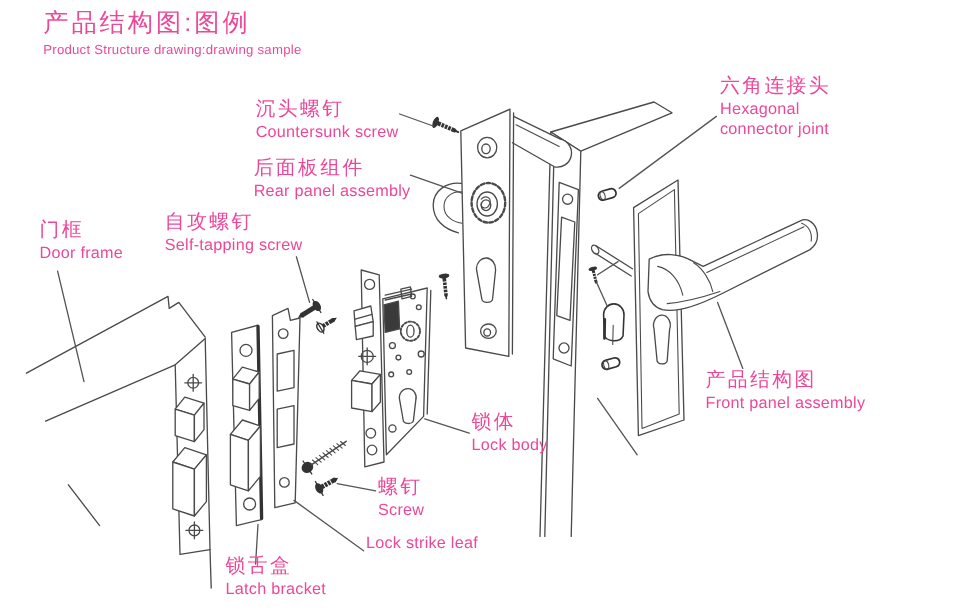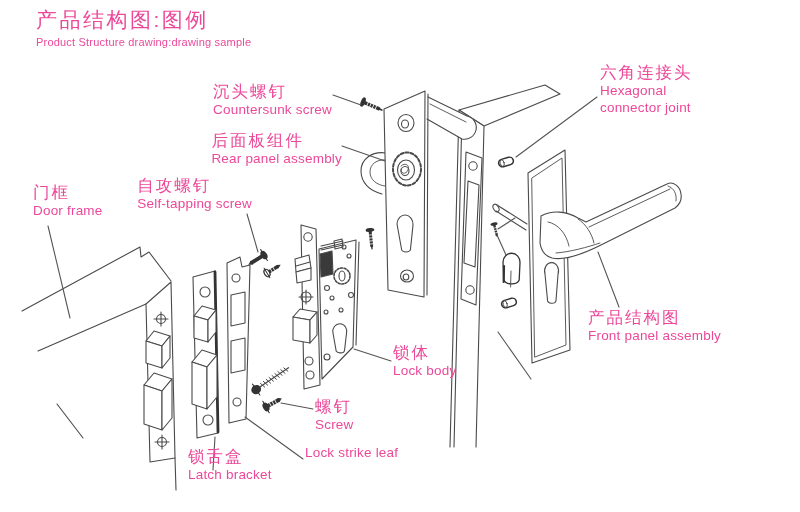--- a/index.html
+++ b/index.html
@@ -311,18 +311,18 @@
 
   <div class="lbl" style="left:315px;top:397px;">
     <div class="zh">螺钉</div>
     <div class="en">Screw</div>
   </div>
 
   <div class="lbl" style="left:305px;top:444px;">
     <div class="en">Lock strike leaf</div>
   </div>
 
-  <div class="lbl" style="left:188px;top:447px;">
+  <div class="lbl" style="left:188px;top:463px;">
     <div class="zh">锁舌盒</div>
     <div class="en">Latch bracket</div>
   </div>
 
 </div>
 
 </body></html>

